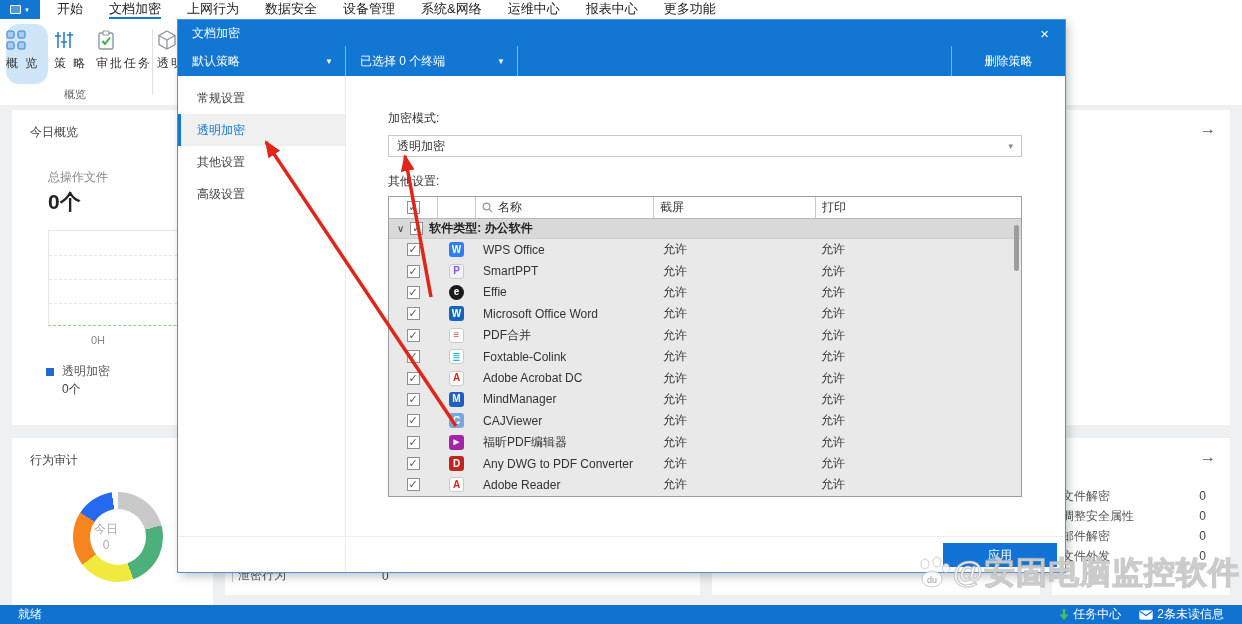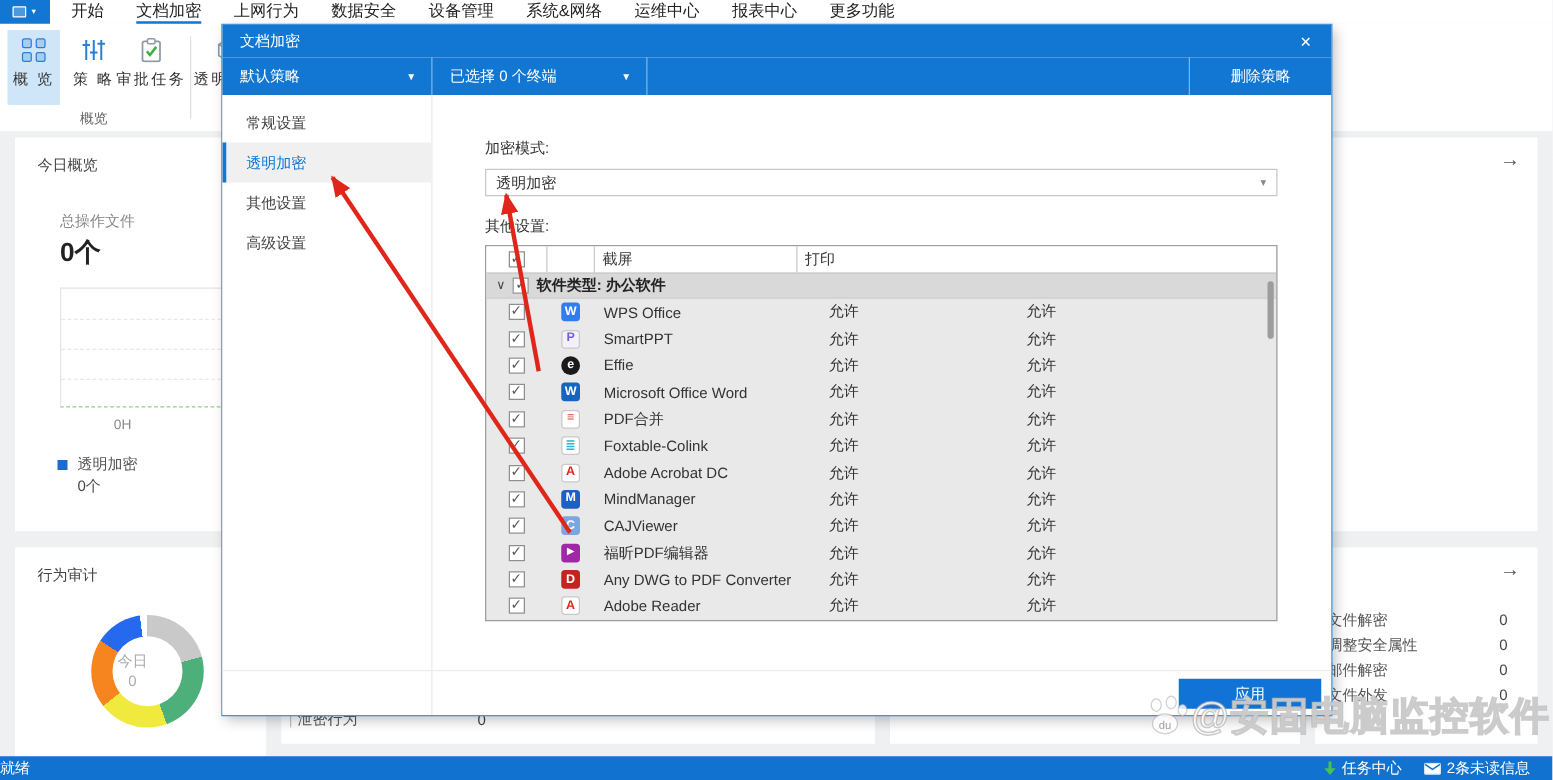--- a/index.html
+++ b/index.html
@@ -11,21 +11,21 @@
   .menubar { position:absolute; top:0; left:0; right:0; height:19px; background:#fff; display:flex; align-items:stretch; z-index:3; }
   .app-btn { width:40px; background:#1177d3; color:#fff; display:flex; align-items:center; justify-content:center; gap:3px; cursor:pointer; }
   .app-btn .win-ic { width:11px; height:9px; border:1px solid #fff; border-radius:1px; position:relative; background:rgba(255,255,255,.25); }
   .app-btn .caret { font-size:6px; line-height:1; }
   .menu-items { display:flex; align-items:stretch; }
   .menu-item { padding:0 0 0 0; margin-left:17px; margin-right:9px; line-height:17px; font-size:13px; color:#222; cursor:pointer; border-bottom:2px solid transparent; white-space:nowrap; }
   .menu-item.active { border-bottom:2px solid #1177d3; }
 
   
   .ribbon { position:absolute; top:19px; left:0; right:0; height:86px; background:#fff; z-index:1; }
-  .rb-btn { position:absolute; top:5px; height:60px; display:flex; flex-direction:column; align-items:center; justify-content:flex-start; padding-top:6px; gap:5px; cursor:pointer; border-radius:1px; }
+  .rb-btn { position:absolute; top:5px; height:60px; display:flex; flex-direction:column; align-items:flex-start; justify-content:flex-start; padding-top:6px; gap:5px; cursor:pointer; border-radius:13px; }
   .rb-btn.selected { background:#cfe6f9; }
   .rb-label { font-size:12px; color:#333; letter-spacing:2px; white-space:nowrap; }
   .rb-group-label { position:absolute; top:86px; margin-top:-18px; left:40px; width:70px; text-align:center; font-size:11px; color:#666; }
   .rb-divider { position:absolute; top:10px; left:152px; width:1px; height:66px; background:#e0e0e0; }
   .ribbon-bottom { position:absolute; left:0; right:0; top:104px; height:1px; background:#e3e3e3; }
 
   
   .workspace { position:absolute; top:105px; left:0; right:0; height:500px; background:#eef0f1; z-index:1; }
   .card { position:absolute; background:#fff; }
   .card-title { position:absolute; left:18px; top:14px; font-size:12px; color:#444; }
@@ -102,21 +102,21 @@
   
   .annotation { position:absolute; left:0; top:0; z-index:20; pointer-events:none; }
 
   
   .watermark { position:absolute; right:2px; top:552px; z-index:30; display:flex; align-items:center; gap:2px; pointer-events:none; }
   .wm-text { font-size:31px; font-weight:bold; color:rgba(255,255,255,.93); -webkit-text-stroke:1.2px rgba(160,160,160,.55); letter-spacing:1px; }
   .wm-logo { position:relative; width:34px; height:34px; opacity:.92; }
 
   
   .statusbar { position:absolute; left:0; bottom:0; right:0; height:19px; background:#1272cf; color:#fff; display:flex; align-items:center; z-index:15; }
-  .sb-left { padding-left:0; flex:1; }
+  .sb-left { padding-left:18px; flex:1; }
   .sb-item { display:flex; align-items:center; gap:4px; margin-right:18px; cursor:pointer; }
 </style>
 </head>
 <body>
 
 <div class="screen">
 
   <header class="menubar">
     <div class="app-btn">
       <span class="win-ic"></span>
@@ -274,20 +274,27 @@
           <span class="sel-caret">▾</span>
         </div>
         <div class="fld-label soft-label">其他设置:</div>
 
         <div class="sw-table">
           <div class="t-head">
             <div class="hc c-check">
                 <span class="checkbox">✓</span>
               </div>
             <div class="hc c-icon"></div>
+            <div class="hc c-name">
+              <svg width="11" height="11" viewBox="0 0 11 11">
+                <circle cx="4.5" cy="4.5" r="3.4" fill="none" stroke="#999" stroke-width="1.2"></circle>
+                <line x1="7.2" y1="7.2" x2="10.2" y2="10.2" stroke="#999" stroke-width="1.2"></line>
+              </svg>
+              <span>名称</span>
+            </div>
             <div class="hc c-screen">
               <span>截屏</span>
             </div>
             <div class="hc c-print">
               <span>打印</span>
             </div>
           </div>
           <div class="group-row">
             <span class="chev">∨</span>
             <span class="checkbox">✓</span>

